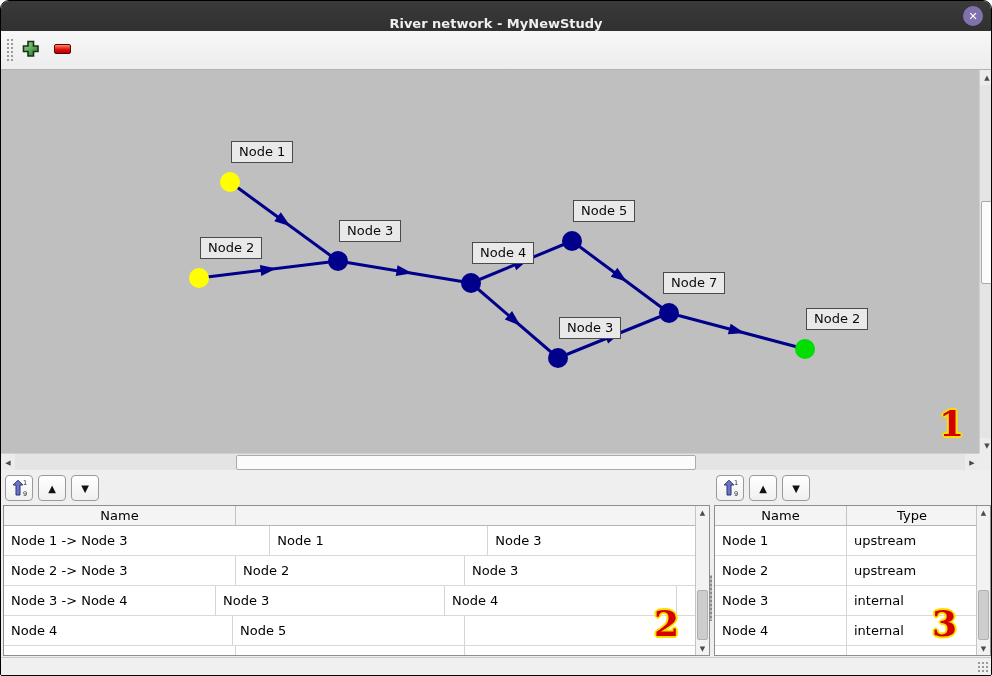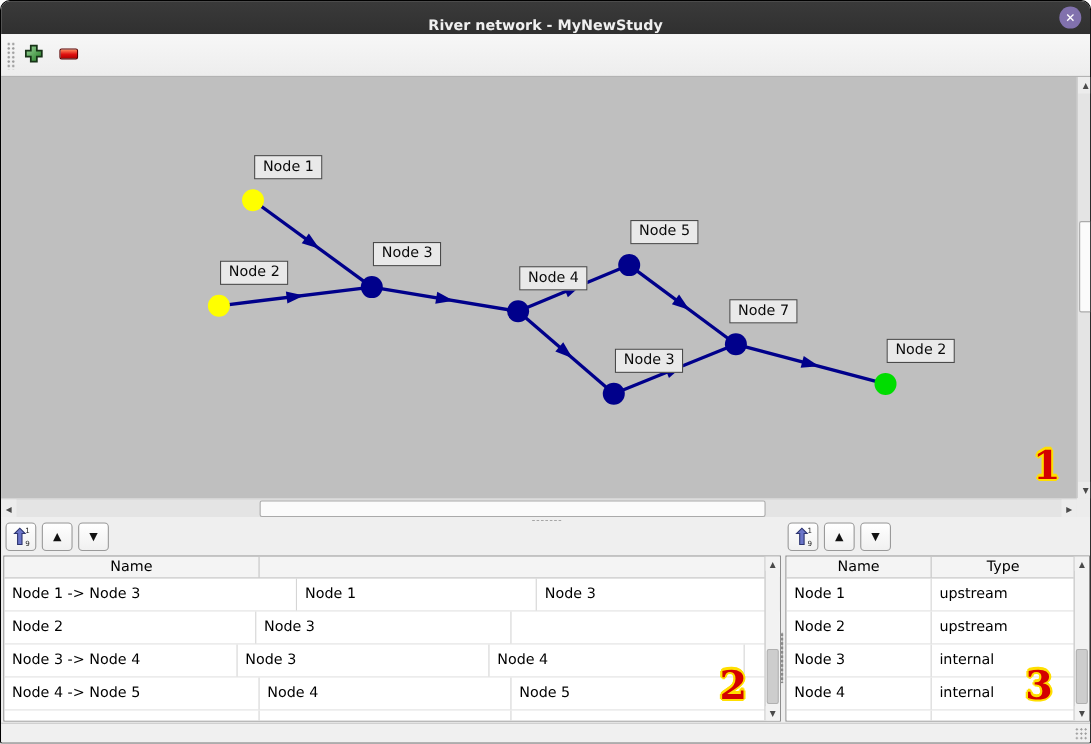--- a/index.html
+++ b/index.html
@@ -208,30 +208,30 @@
     <div class="thead">
         <div class="th" style="width: 232px;">Name</div>
       </div>
     <div class="tbody">
         <div class="trow">
           <div class="td" style="width: 280px;">Node 1 -&gt; Node 3</div>
           <div class="td" style="width: 229px;">Node 1</div>
           <div class="td" style="width: 232px;">Node 3</div>
         </div>
         <div class="trow">
+          <div class="td" style="width: 232px;">Node 2 -&gt; Node 3</div>
           <div class="td" style="width: 229px;">Node 2</div>
           <div class="td" style="width: 232px;">Node 3</div>
         </div>
         <div class="trow">
           <div class="td" style="width: 212px;">Node 3 -&gt; Node 4</div>
           <div class="td" style="width: 229px;">Node 3</div>
           <div class="td" style="width: 232px;">Node 4</div>
         </div>
         <div class="trow">
-          <div class="td" style="width: 232px;">Node 4 -&gt; Node 5</div>
           <div class="td" style="width: 229px;">Node 4</div>
           <div class="td" style="width: 232px;">Node 5</div>
         </div>
         <div class="trow">
           <div class="td" style="width: 232px;"></div>
           <div class="td" style="width: 229px;"></div>
           <div class="td" style="width: 232px;"></div>
         </div>
       </div>
     <div class="tscroll">

